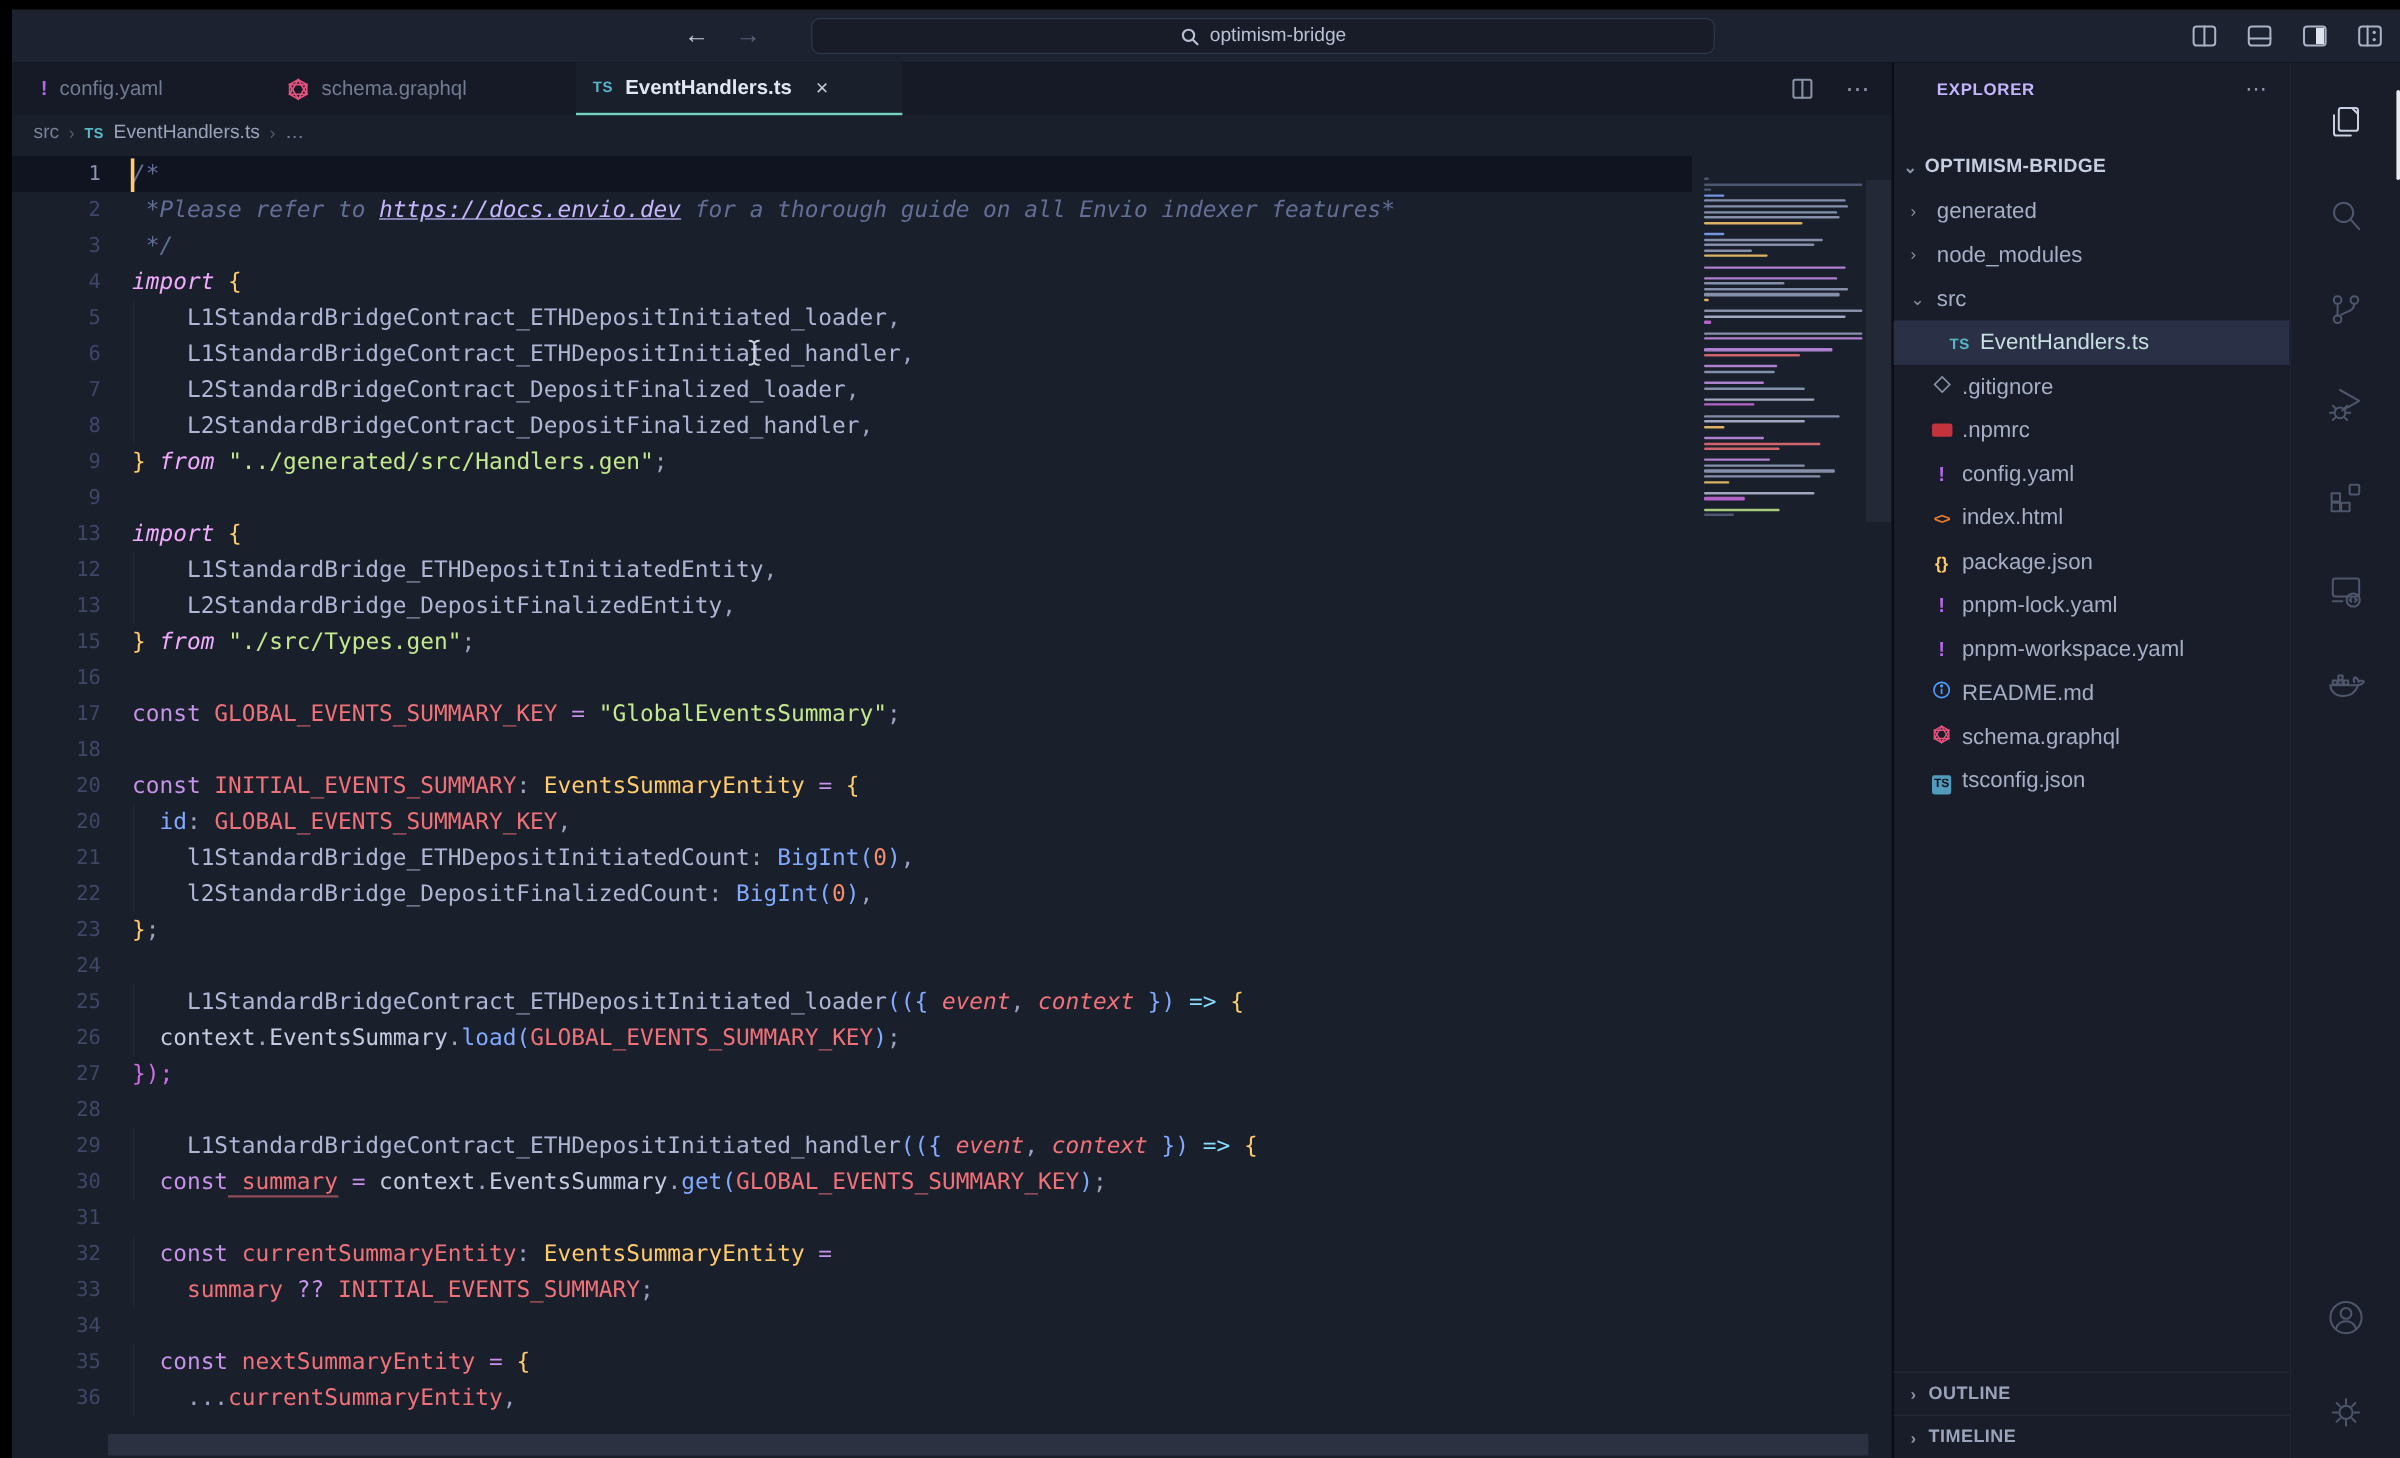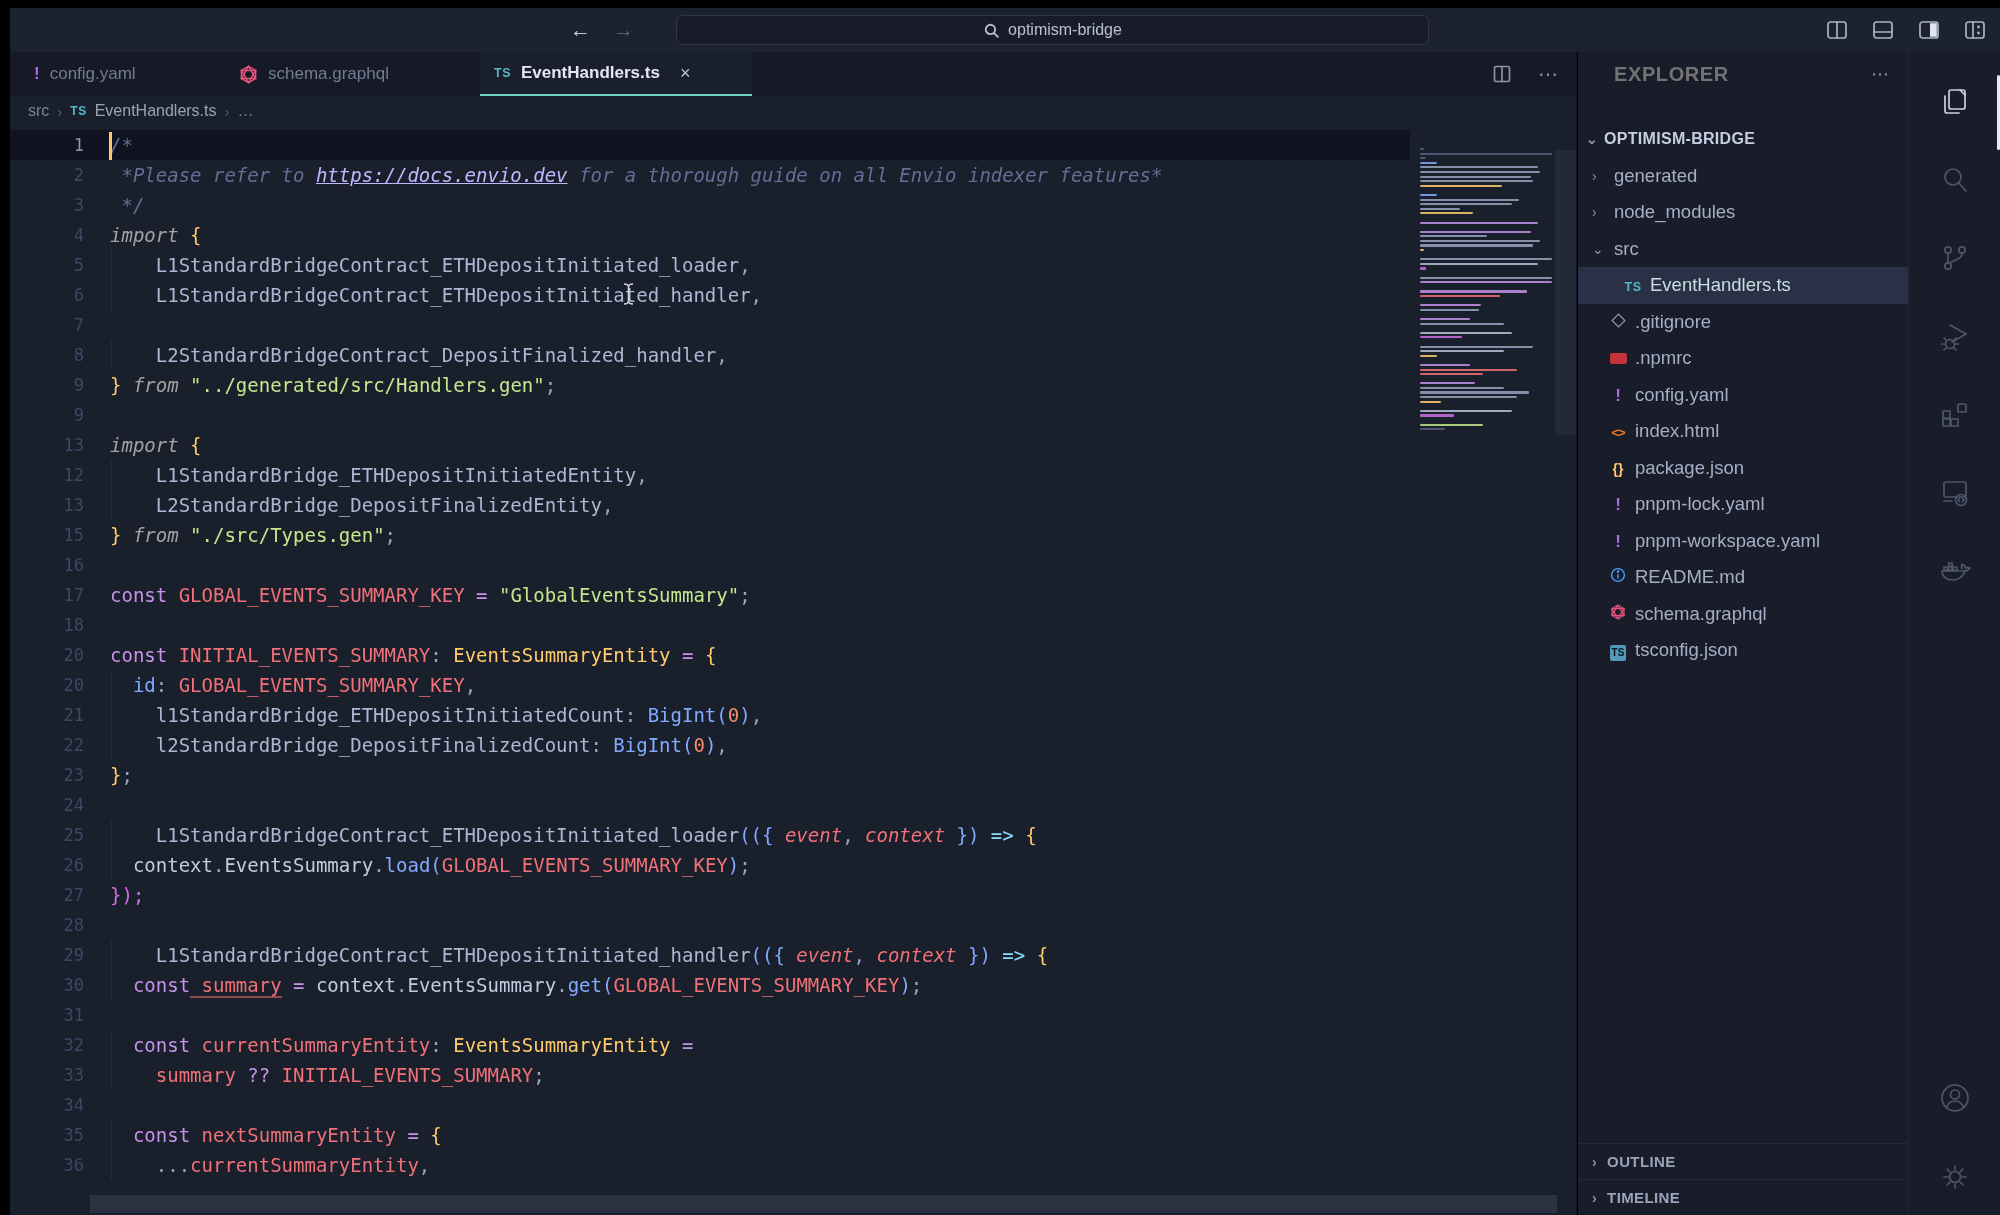--- a/index.html
+++ b/index.html
@@ -40,21 +40,21 @@
   .line { position:relative; display:flex; height:30px; line-height:30px; white-space:pre;
           font-family:"DejaVu Sans Mono", monospace; font-size:19px; }
   .line .ln { width:74px; text-align:right; color:#3f4766; font-size:17px; flex:none;
               font-family:"DejaVu Sans Mono", monospace; }
   .line .tx { padding-left:26px; position:relative; }
   .line.cur { background:#0f1420; width:1567px; }
   .line.cur .ln { color:#8b95b0; }
   .line.g .tx::before { content:""; position:absolute; left:27px; top:0; bottom:0; border-left:1px solid #242b3e; }
   .cm  { color:#636e95; font-style:italic; }
   .cml { color:#c4b5fd; font-style:italic; text-decoration:underline; }
-  .kwi { color:#a3a3a3; font-style:italic; }
+  .kwi { color:#f0abfc; font-style:italic; }
   .kw  { color:#c792ea; }
   .v   { color:#f07178; }
   .vu  { color:#f07178; border-bottom:2px solid rgba(240,113,120,.55); }
   .vi  { color:#f07178; font-style:italic; }
   .ty  { color:#ffcb6b; }
   .fn  { color:#82aaff; }
   .st  { color:#c3e88d; }
   .nu  { color:#f78c6c; }
   .pu  { color:#9aa3c0; }
   .id  { color:#aeb6d4; }
@@ -70,21 +70,21 @@
 
   
   .minimap { position:absolute; left:1410px; top:96px; width:136px; }
   .mm-row { height:2.1px; margin-bottom:2.5px; border-radius:1px; opacity:.85; }
   .vscroll { position:absolute; left:1545px; top:98px; width:21px; height:285px; background:rgba(170,180,210,0.07); }
   .hscroll { position:absolute; left:80px; bottom:2px; width:1467px; height:18px; background:rgba(160,172,205,0.13); }
 
   
   .sidebar { position:absolute; left:1568px; top:0; width:330px; bottom:0; background:#181d29; }
   .sb-head { position:absolute; left:0; top:0; right:0; height:44px; display:flex; align-items:center; }
-  .sb-title { margin-left:36px; font-size:20px; font-weight:600; letter-spacing:.6px; color:#737373; }
+  .sb-title { margin-left:36px; font-size:14px; font-weight:600; letter-spacing:.6px; color:#c4b5fd; }
   .sb-dots { position:absolute; right:18px; color:#8a93a8; font-size:18px; letter-spacing:1px; }
   .tree { position:absolute; left:0; top:69px; right:0; }
   .trow { position:relative; height:36.5px; display:flex; align-items:center; font-size:18.5px; color:#a6aec6; }
   .trow .chev { width:18px; margin-left:14px; color:#8a93a8; font-size:14px; flex:none; }
   .trow.root-hdr { font-weight:bold; font-size:16px; color:#c6cee2; letter-spacing:.3px; }
   .trow.root-hdr .chev { margin-left:8px; }
   .trow .ficon { width:20px; margin-left:30px; margin-right:7px; flex:none; text-align:center; }
   .trow.nested .ficon { margin-left:45px; }
   .trow.nested::before { content:""; position:absolute; left:35px; top:0; bottom:0; border-left:1px solid #2a3146; }
   .trow.selected { background:#2a3147; }
@@ -190,21 +190,21 @@
         <span>…</span>
       </div>
 
       <div class="code" id="code-lines">
           <div class="line cur"><span class="ln">1</span><span class="tx"><span class="cm">/*</span></span></div>
           <div class="line"><span class="ln">2</span><span class="tx"><span class="cm"> *Please refer to </span><span class="cml">https://docs.envio.dev</span><span class="cm"> for a thorough guide on all Envio indexer features*</span></span></div>
           <div class="line"><span class="ln">3</span><span class="tx"><span class="cm"> */</span></span></div>
           <div class="line"><span class="ln">4</span><span class="tx"><span class="kwi">import</span><span class="pu"> </span><span class="b1">{</span></span></div>
           <div class="line g"><span class="ln">5</span><span class="tx"><span class="id">    L1StandardBridgeContract_ETHDepositInitiated_loader</span><span class="pu">,</span></span></div>
           <div class="line g"><span class="ln">6</span><span class="tx"><span class="id">    L1StandardBridgeContract_ETHDepositInitiated_handler</span><span class="pu">,</span></span></div>
-          <div class="line g"><span class="ln">7</span></div>
+          <div class="line g"><span class="ln">7</span><span class="tx"><span class="id">    L2StandardBridgeContract_DepositFinalized_loader</span><span class="pu">,</span></span></div>
           <div class="line g"><span class="ln">8</span><span class="tx"><span class="id">    L2StandardBridgeContract_DepositFinalized_handler</span><span class="pu">,</span></span></div>
           <div class="line"><span class="ln">9</span><span class="tx"><span class="b1">}</span><span class="kwi"> from</span><span class="pu"> </span><span class="st">"../generated/src/Handlers.gen"</span><span class="pu">;</span></span></div>
           <div class="line"><span class="ln">9</span><span class="tx"></span></div>
           <div class="line"><span class="ln">13</span><span class="tx"><span class="kwi">import</span><span class="pu"> </span><span class="b1">{</span></span></div>
           <div class="line g"><span class="ln">12</span><span class="tx"><span class="id">    L1StandardBridge_ETHDepositInitiatedEntity</span><span class="pu">,</span></span></div>
           <div class="line g"><span class="ln">13</span><span class="tx"><span class="id">    L2StandardBridge_DepositFinalizedEntity</span><span class="pu">,</span></span></div>
           <div class="line"><span class="ln">15</span><span class="tx"><span class="b1">}</span><span class="kwi"> from</span><span class="pu"> </span><span class="st">"./src/Types.gen"</span><span class="pu">;</span></span></div>
           <div class="line"><span class="ln">16</span><span class="tx"></span></div>
           <div class="line"><span class="ln">17</span><span class="tx"><span class="kw">const</span><span class="v"> GLOBAL_EVENTS_SUMMARY_KEY</span><span class="op"> =</span><span class="st"> "GlobalEventsSummary"</span><span class="pu">;</span></span></div>
           <div class="line"><span class="ln">18</span><span class="tx"></span></div>

